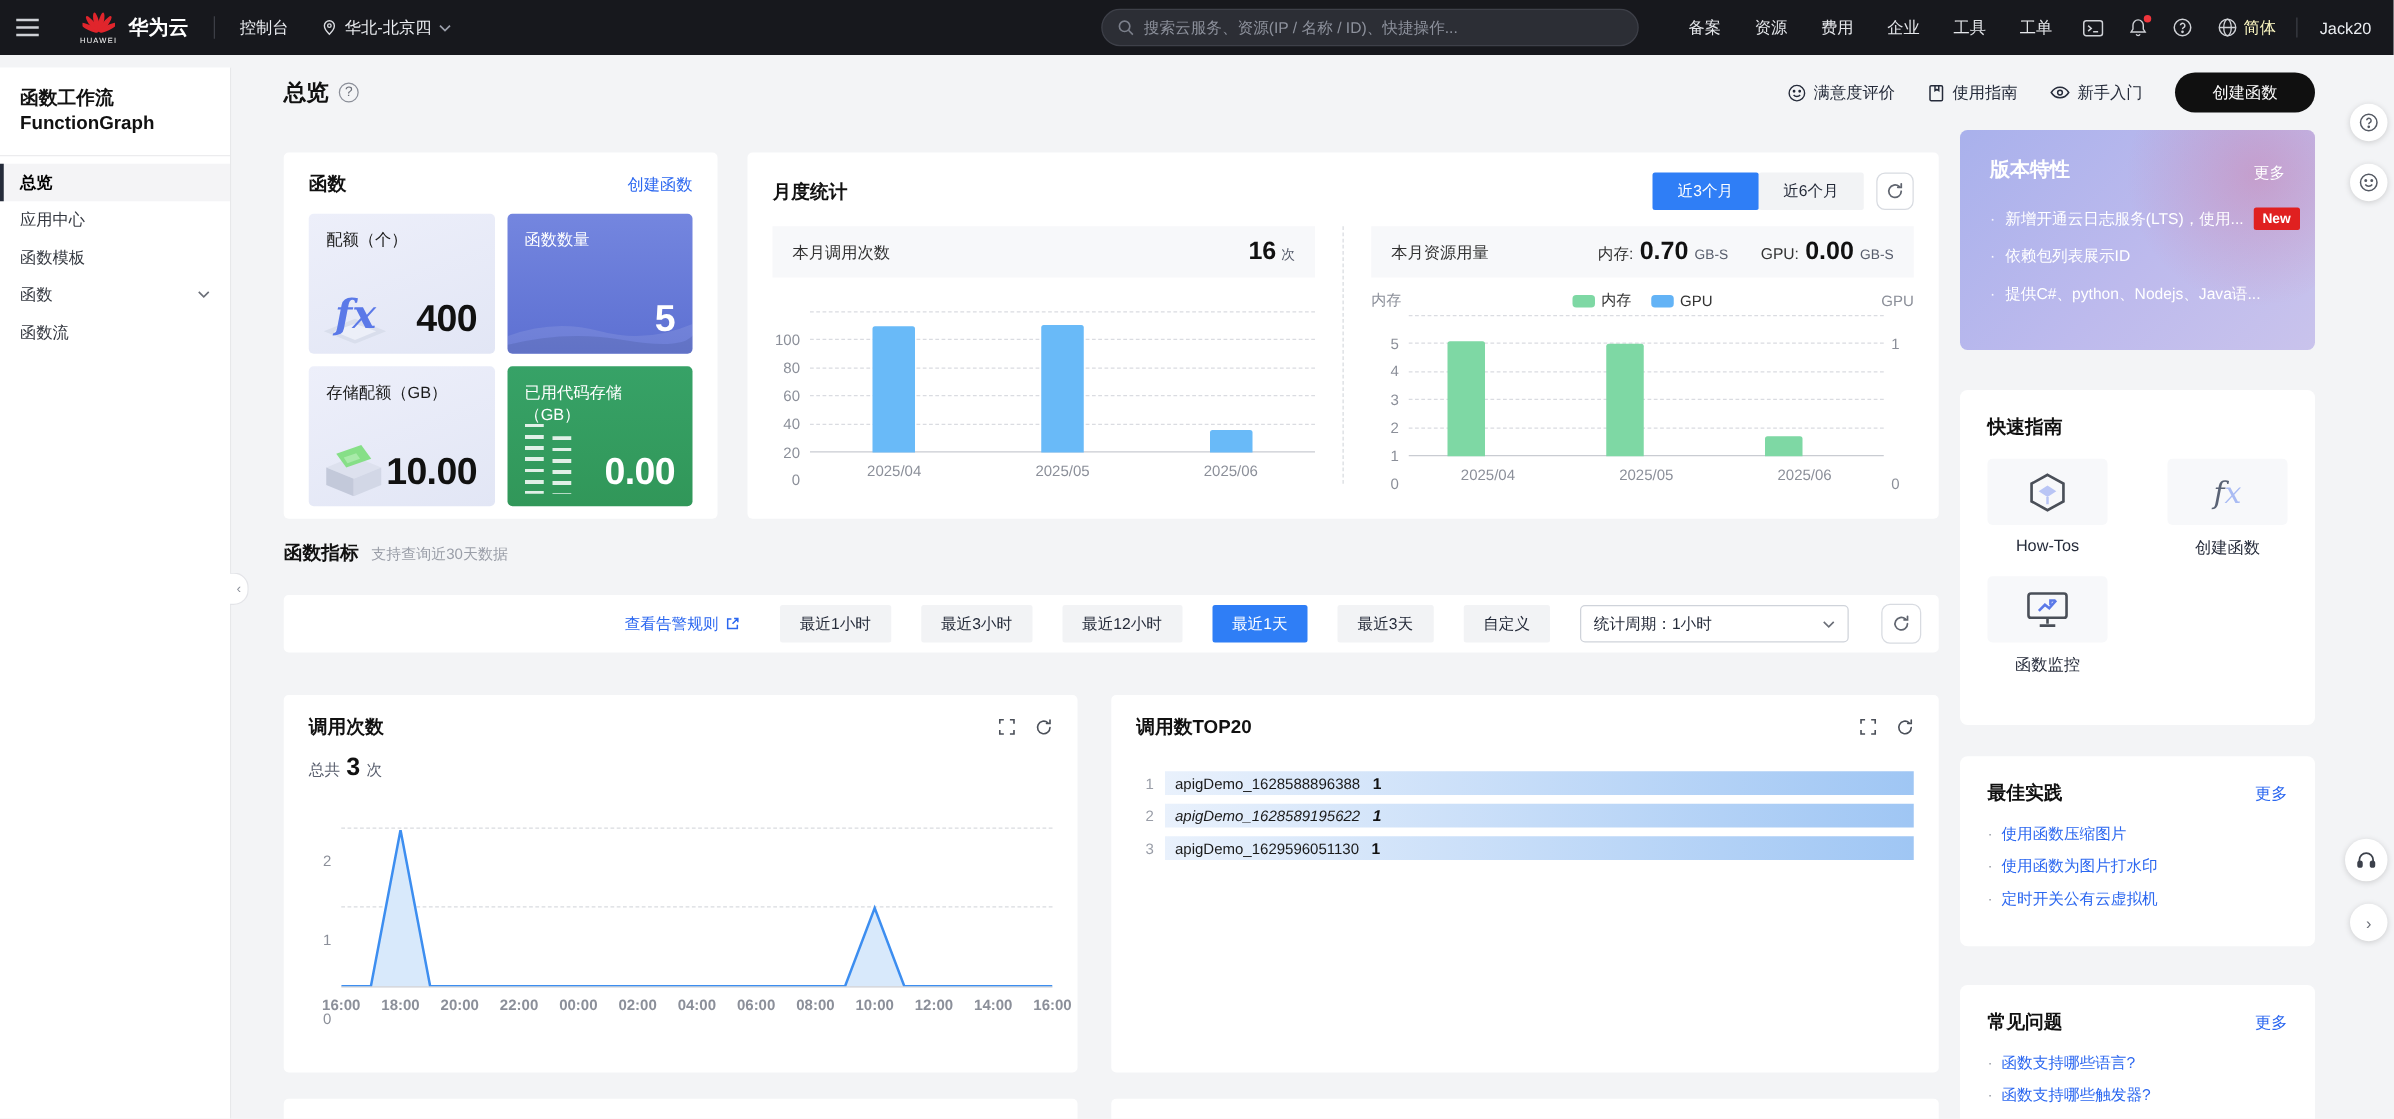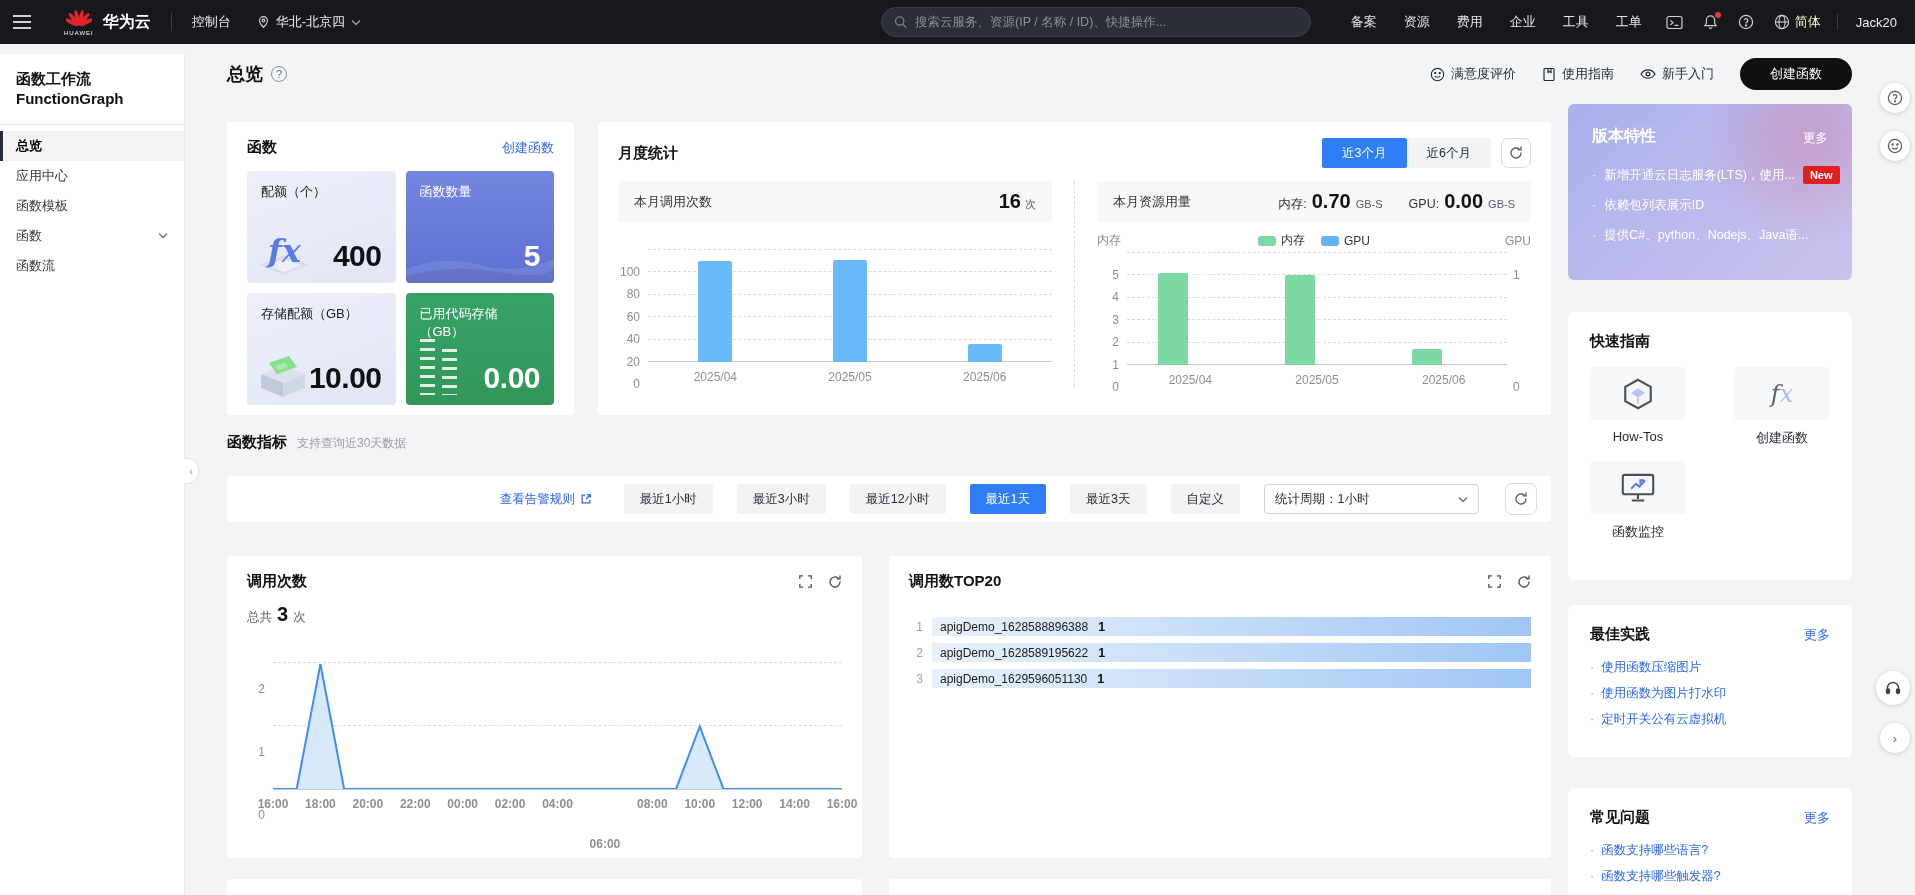--- a/index.html
+++ b/index.html
@@ -590,21 +590,21 @@
                     </svg>
                   </div>
                 <div class="lxlabels">
                     <div class="lxlab" style="left: 0%;">16:00</div>
                     <div class="lxlab" style="left: 8.33333%;">18:00</div>
                     <div class="lxlab" style="left: 16.6667%;">20:00</div>
                     <div class="lxlab" style="left: 25%;">22:00</div>
                     <div class="lxlab" style="left: 33.3333%;">00:00</div>
                     <div class="lxlab" style="left: 41.6667%;">02:00</div>
                     <div class="lxlab" style="left: 50%;">04:00</div>
-                    <div class="lxlab" style="left: 58.3333%; margin-top: 40px;">06:00</div>
+                    <div class="lxlab" style="left: 58.3333%;">06:00</div>
                     <div class="lxlab" style="left: 66.6667%;">08:00</div>
                     <div class="lxlab" style="left: 75%;">10:00</div>
                     <div class="lxlab" style="left: 83.3333%;">12:00</div>
                     <div class="lxlab" style="left: 91.6667%;">14:00</div>
                     <div class="lxlab" style="left: 100%;">16:00</div>
                   </div>
               </div>
             </div>
           </div>
 
@@ -630,21 +630,21 @@
                 <div class="t20-track">
                     <div class="t20-bar" style="width: 100%;">
                   <span class="t20-name">apigDemo_1628588896388</span>
                   <span class="t20-val">1</span>
                 </div>
                   </div>
               </div>
               <div class="t20-row">
                 <span class="t20-rank">2</span>
                 <div class="t20-track">
-                    <div class="t20-bar" style="width: 100%;">
+                    <div class="t20-bar" style="width: 100%; font-style: italic;">
                   <span class="t20-name">apigDemo_1628589195622</span>
                   <span class="t20-val">1</span>
                 </div>
                   </div>
               </div>
               <div class="t20-row">
                 <span class="t20-rank">3</span>
                 <div class="t20-track">
                     <div class="t20-bar" style="width: 100%;">
                   <span class="t20-name">apigDemo_1629596051130</span>

